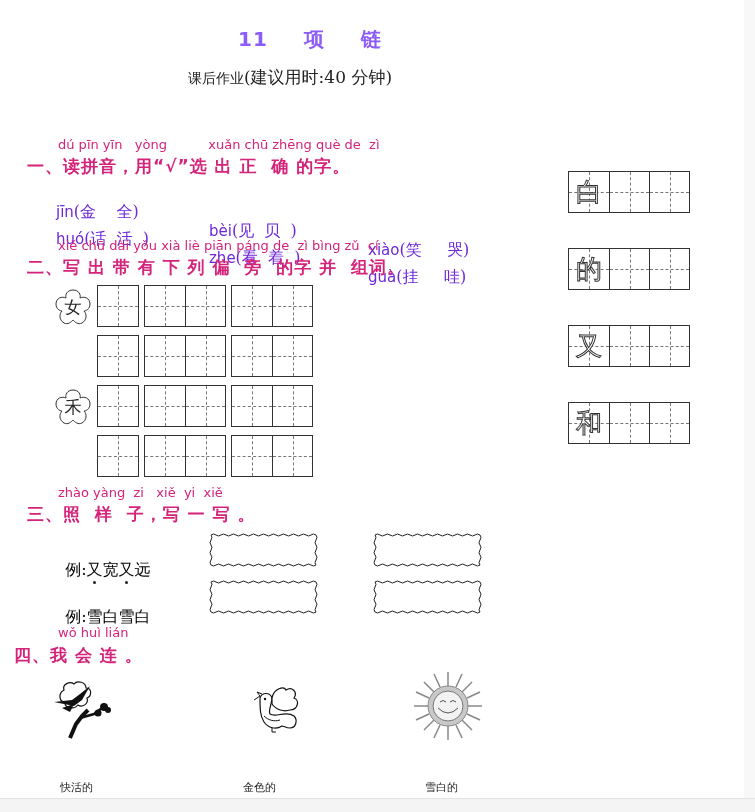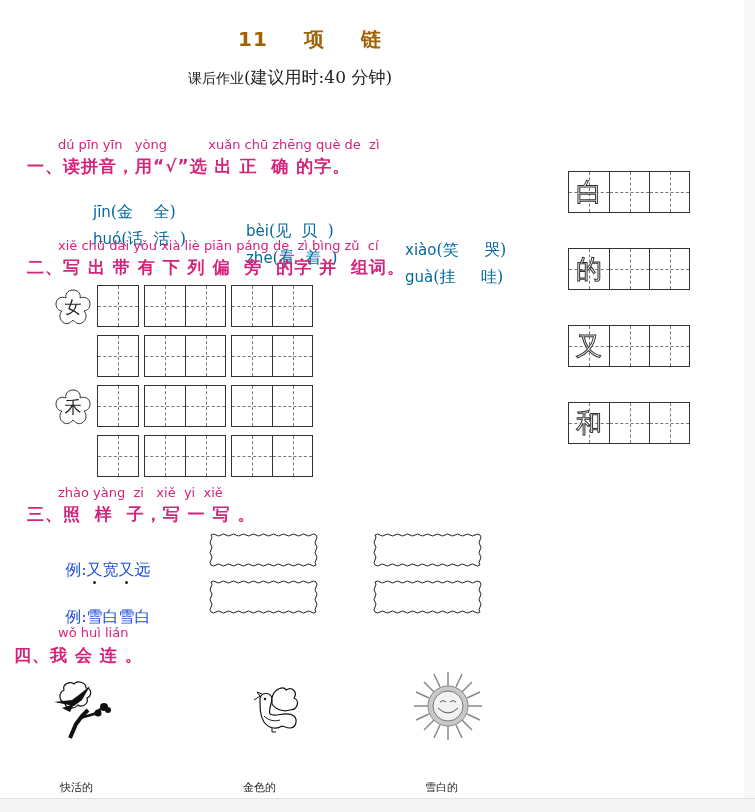--- a/index.html
+++ b/index.html
@@ -1,38 +1,38 @@
 <!DOCTYPE html>
 <html><head>
 <meta charset="utf-8">
 <style>
   html, body { margin:0; padding:0; }
   body { width:755px; height:812px; background:#ffffff; position:relative; overflow:hidden;
          font-family:"DejaVu Serif", serif; color:#222; }
   .abs { position:absolute; }
   .title { left:0; width:620px; top:26px; text-align:center; font-family:"DejaVu Sans", sans-serif;
-           font-weight:bold; font-size:20px; letter-spacing:1px; color:#a16207; }
+           font-weight:bold; font-size:20px; letter-spacing:1px; color:#8b5cf6; }
   .title span { display:inline-block; margin:0 14px; }
   .subtitle { left:0; width:580px; top:66px; text-align:center; font-size:14px; color:#222; }
   .subtitle .small { font-size:17px; }
   .pinyin { font-family:"DejaVu Sans", sans-serif; font-size:13px; color:#d4237a; white-space:pre; }
   .heading { font-family:"DejaVu Sans", sans-serif; font-size:17px; font-weight:bold; color:#d4237a; white-space:pre; letter-spacing:1px; }
-  .q1row { font-size:16px; color:#0369a1; white-space:pre;margin-left:37px; }
+  .q1row { font-size:16px; color:#6d28d9; white-space:pre; }
   .q1row .py { font-family:"DejaVu Sans", sans-serif; font-size:15px; }
   .item { display:inline-block; }
   .grid { position:absolute; border:1.5px solid #333; box-sizing:border-box; display:flex; background:#fff; }
   .cell { position:relative; width:40px; height:100%; box-sizing:border-box; border-left:1.5px solid #333; }
   .cell:first-child { border-left:none; }
   .cell::before { content:""; position:absolute; left:50%; top:0; bottom:0; border-left:1px dashed #777; }
   .cell::after { content:""; position:absolute; top:50%; left:0; right:0; border-top:1px dashed #777; }
   .cell .ch { position:absolute; inset:0; display:flex; align-items:center; justify-content:center;
               font-size:26px; color:#fff; -webkit-text-stroke:1px #333; font-family:"DejaVu Serif", serif; z-index:1; }
   .flower { position:absolute; width:40px; height:40px; }
   .flower .ch { position:absolute; inset:0; display:flex; align-items:center; justify-content:center; font-size:17px; color:#222; }
-  .example { font-size:16px; color:#1d4ed8; white-space:pre; }
+  .example { font-size:16px; color:#000000; white-space:pre; }
   .dot-under { position:relative; }
   .dot-under::after { content:""; position:absolute; left:50%; bottom:-5px; width:3px; height:3px; margin-left:-1.5px; border-radius:50%; background:#222; }
   .wavy { position:absolute; }
   .label-bottom { font-size:11px; color:#222; }
   .footer-bar { left:0; top:798px; width:755px; height:14px; background:#f4f4f4; border-top:1px solid #e2e2e2; }
   .right-edge { left:744px; top:0; width:11px; height:798px; background:#f8f8f8; }
 </style>
 </head>
 <body>
 

